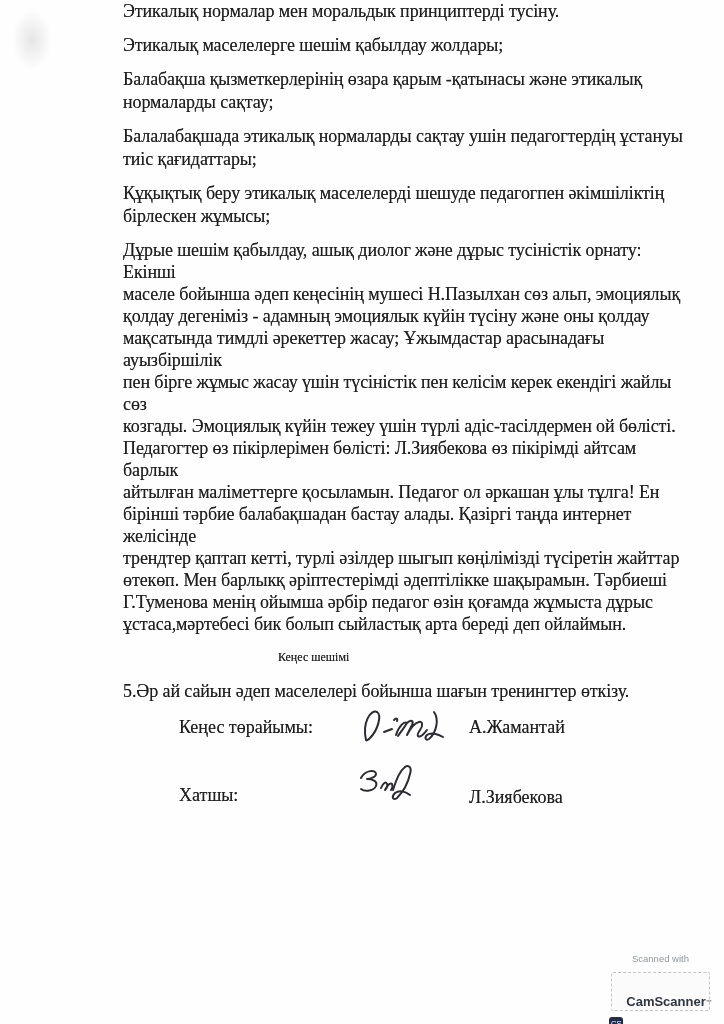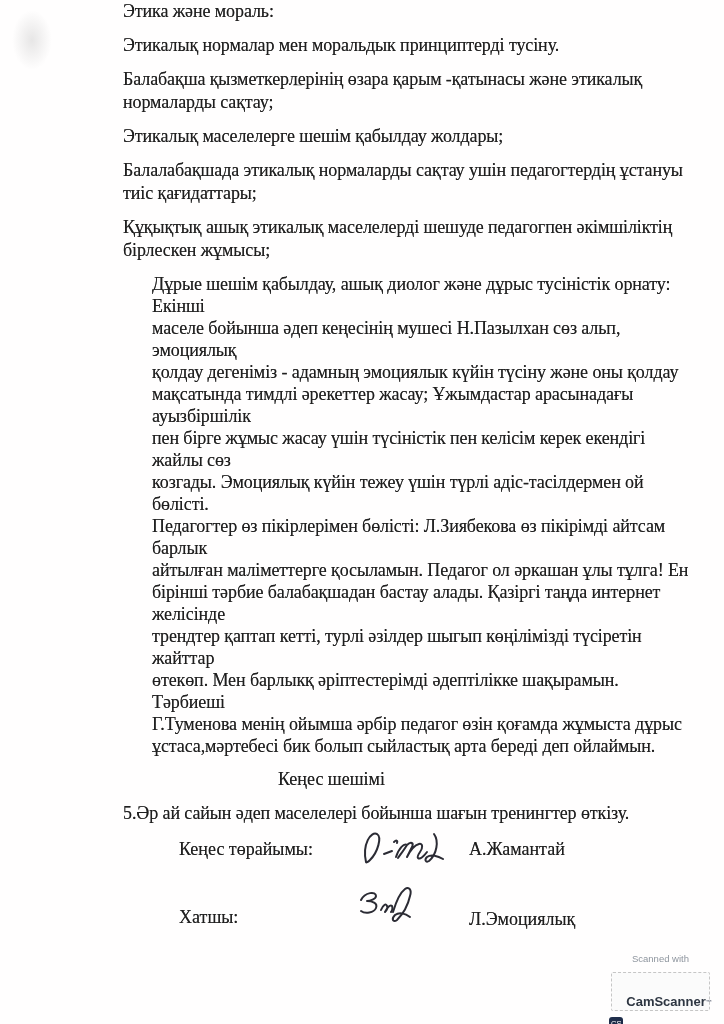--- a/index.html
+++ b/index.html
@@ -25,23 +25,23 @@
   }
   .para {
     font-size: 18px;
     line-height: 23px;
     letter-spacing: -0.1px;
     margin: 0 0 11px 0;
     white-space: pre-line;
     text-shadow: 0 0 0.45px rgba(10,10,10,0.6);
   }
   .para.first { margin-top: 58px; }
-  .para.big { line-height: 22px; margin-left: 29px; }
+  .para.big { line-height: 22px; }
   .decision-heading {
-    font-size: 18px;
+    font-size: 12px;
     line-height: 23px;
     margin: 9px 0 11px 155px;
     text-shadow: 0 0 0.45px rgba(10,10,10,0.6);
   }
   .signatures {
     position: relative;
     height: 140px;
     margin-top: 9px;
   }
   .sig-label {
@@ -91,28 +91,27 @@
   .brand-tm { font-size: 6px; color: #6b7280; vertical-align: top; }
 </style>
 </head>
 <body>
 
 <div class="page">
   <div class="smudge"></div>
   <div class="artifact-dash"></div>
 
   <div class="content">
-    <p class="para">Этика және мораль:</p>
     <p class="para">Этикалық нормалар мен моральдык принциптерді тусіну.</p>
+    <p class="para">Этикалық маселелерге шешім қабылдау жолдары;</p>
     <p class="para">Балабақша қызметкерлерінің өзара қарым -қатынасы және этикалық
 нормаларды сақтау;</p>
-    <p class="para">Этикалық маселелерге шешім қабылдау жолдары;</p>
     <p class="para">Балалабақшада этикалық нормаларды сақтау ушін педагогтердің ұстануы
 тиіс қағидаттары;</p>
-    <p class="para">Құқықтық  ашық этикалық маселелерді шешуде педагогпен әкімшіліктің
+    <p class="para">Құқықтық  беру этикалық маселелерді шешуде педагогпен әкімшіліктің
 бірлескен жұмысы;</p>
     <p class="para big">Дұрые шешім қабылдау, ашық диолог және дұрыс тусіністік орнату: Екінші
 маселе бойынша әдеп кеңесінің мушесі Н.Пазылхан  сөз альп, эмоциялық
 қолдау дегеніміз - адамның эмоциялык күйін түсіну және оны қолдау
 мақсатында тимдлі әрекеттер жасау; Ұжымдастар арасынадағы ауызбіршілік
 пен бірге жұмыс жасау үшін түсіністік пен келісім керек екендігі жайлы сөз
 козгады. Эмоциялық күйін тежеу үшін түрлі адіс-тасілдермен ой бөлісті.
 Педагогтер өз пікірлерімен бөлісті: Л.Зиябекова өз пікірімді айтсам барлык
 айтылған маліметтерге қосыламын. Педагог ол әркашан ұлы тұлга! Ен
 бірінші тәрбие балабақшадан бастау алады. Қазіргі таңда интернет желісінде
@@ -134,21 +133,21 @@
         <path d="M76 10 C81 17 79 30 71 37 C68 39 66 36 69 33 C73 30 80 32 85 35"></path>
       </svg>
       <span class="sig-name row1">А.Жамантай</span>
 
       <span class="sig-label row2">Хатшы:</span>
       <svg class="sig-svg row2" width="70" height="50" viewBox="0 0 70 50">
         <path d="M12 16 C16 8 27 7 27 12 C27 15 21 17 18 17 C23 17 29 19 27 24 C25 29 16 30 12 27"></path>
         <path d="M32 26 C34 21 37 19 38 22 C39 24 37 27 36 28 C38 24 41 20 43 22 C44 24 43 27 42 28"></path>
         <path d="M44 28 C47 18 52 8 56 5 C60 2 63 6 61 12 C59 21 54 30 48 36 C44 39 42 35 46 31 C50 28 56 29 61 33"></path>
       </svg>
-      <span class="sig-name row2">Л.Эмоциялық</span>
+      <span class="sig-name row2">Л.Зиябекова</span>
     </div>
   </div>
 
   <div class="scanner-badge">
     <span class="scanned-with">Scanned with</span>
     <span class="brand-row">
       <span class="cs-logo">CS</span>
       <span class="brand-name"><span>CamScanner</span><span class="brand-tm">™</span></span>
     </span>
   </div>

